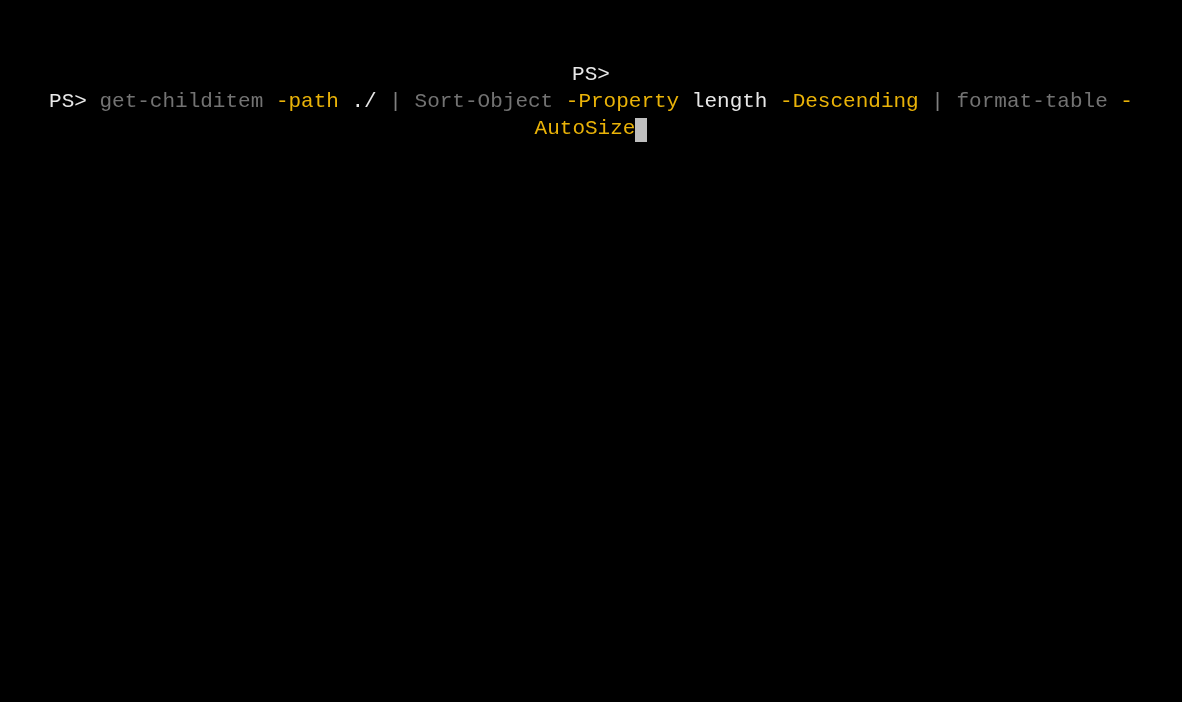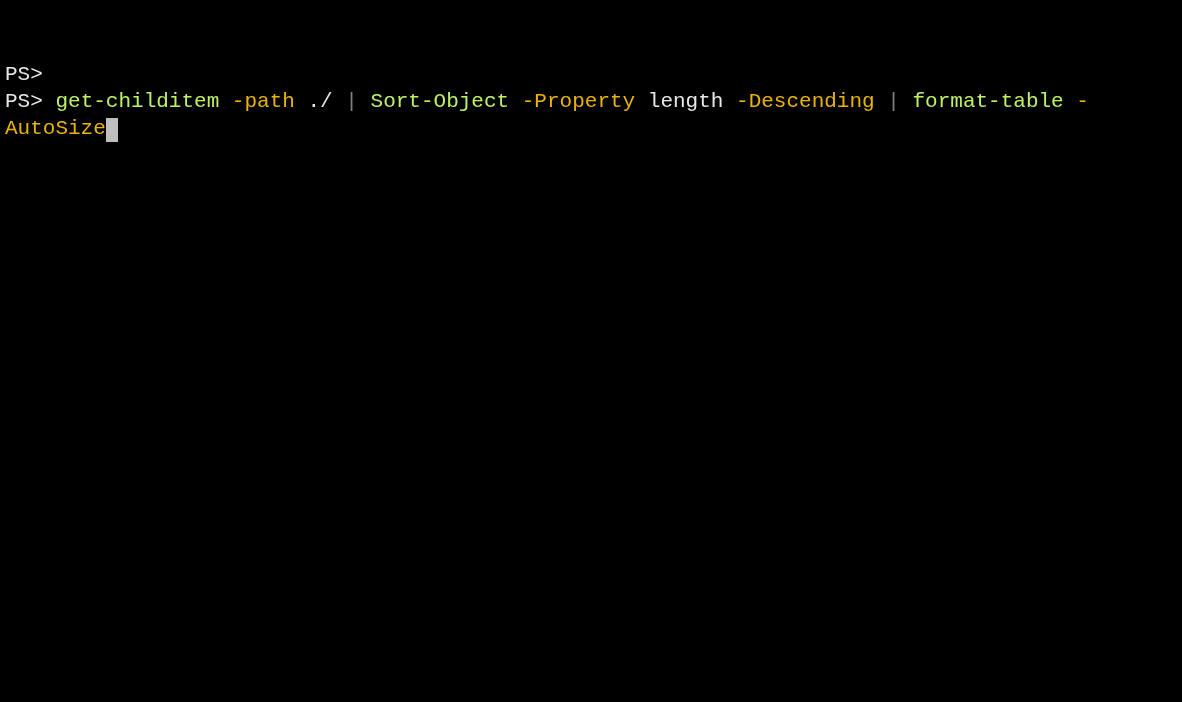--- a/index.html
+++ b/index.html
@@ -1,18 +1,19 @@
 <!DOCTYPE html>
 <html><head>
   <meta charset="utf-8">
   <style>
     * {
       margin: 0;
       padding: 0;
       box-sizing: border-box;
+      text-align: center;
     }
     body {
       background-color: #000000;
       color: #e0e0e0;
       font-family: 'Consolas', 'Monaco', 'Courier New', monospace;
       font-size: 21px;
       line-height: 1.3;
       padding: 6px 5px;
       width: 1182px;
       height: 702px;
@@ -22,21 +23,21 @@
       white-space: pre-wrap;
       word-wrap: break-word;
     }
     .line {
       display: block;
     }
     .prompt {
       color: #e8e8e8;
     }
     .cmdlet {
-      color: #bef264;
+      color: #737373;
     }
     .param {
       color: #eab308;
     }
     .arg {
       color: #e8e8e8;
     }
     .pipe {
       color: #808080;
     }

